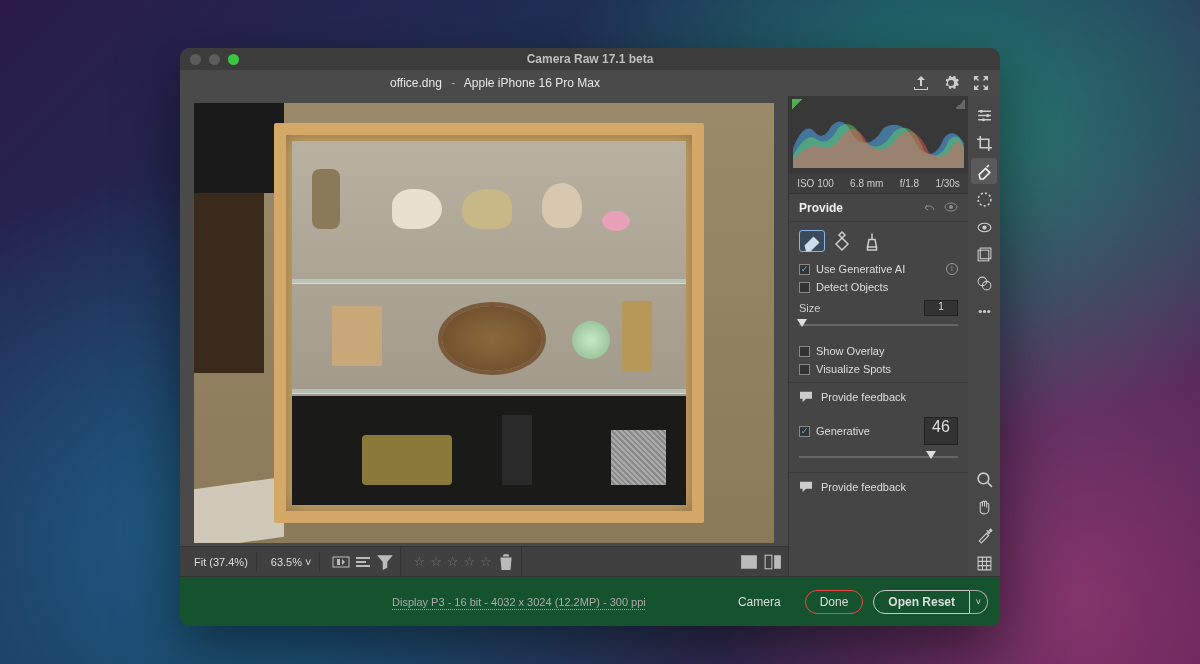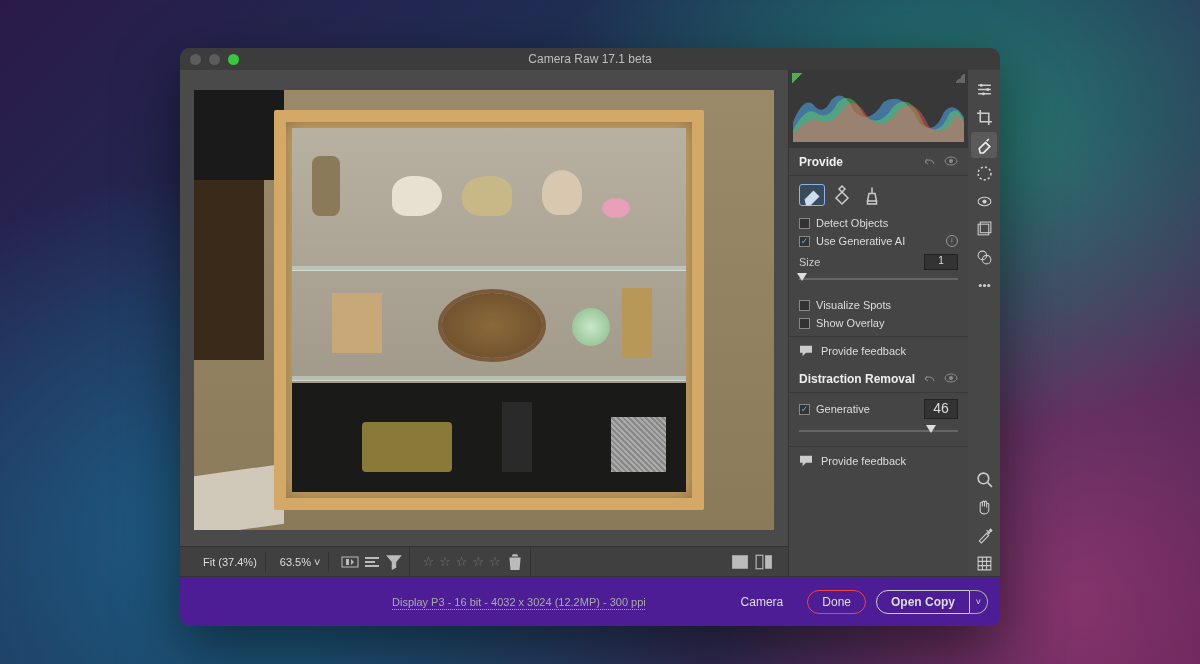--- a/index.html
+++ b/index.html
@@ -35,21 +35,21 @@
 .titlebar {
   height: 22px;
   background: #3c3c3c;
   display: flex; align-items: center;
   position: relative;
 }
 .traffic { position: absolute; left: 10px; display: flex; gap: 8px; }
 .tl { width: 11px; height: 11px; border-radius: 50%; }
 .tl.red { background: #5c5c5c; } .tl.yellow { background: #5c5c5c; }
 .tl.green { background: #37c840; }
-.titlebar-title { flex: 1; text-align: center; color: #bfbfbf; font-size: 12px; font-weight: 400;}
+.titlebar-title { flex: 1; text-align: center; color: #bfbfbf; font-size: 12px; font-weight: 700;}
 
 .infobar {
   height: 26px; background: #4a4a4a;
   display: flex; align-items: center; padding: 0 10px;
   position: relative;
 }
 .fileinfo { margin-left: 200px; color: #e8e8e8; font-size: 12px; }
 .fileinfo .sep { color: #aaa; margin: 0 6px; }
 .infobar-right { position: absolute; right: 10px; display: flex; gap: 12px; align-items: center; }
 .icon-btn { width: 18px; height: 18px; display: flex; align-items: center; justify-content: center; cursor: pointer; fill: #ccc; }
@@ -78,21 +78,21 @@
 .item6 { position:absolute; left:150px; top:165px; width:100px; height:65px; background:radial-gradient(#8a6a3a,#6a4a2a); border-radius:50%; box-shadow:0 0 0 4px #7a5a3a;}
 .item7 { position:absolute; left:40px; top:165px; width:50px; height:60px; background:#c8a878;}
 .item8 { position:absolute; left:280px; top:180px; width:38px; height:38px; background:radial-gradient(#c8e8c8,#8ab88a); border-radius:50%;}
 .item9 { position:absolute; left:330px; top:160px; width:30px; height:70px; background:#b89858;}
 .cab-dark { position:absolute; left:0; right:0; bottom:0; height:30%; background:#1a1a18;}
 .item10 { position:absolute; left:70px; bottom:20px; width:90px; height:50px; background:#8a7a3a; border-radius:4px;}
 .item11 { position:absolute; left:210px; bottom:20px; width:30px; height:70px; background:#2a2a2a;}
 .item12 { position:absolute; right:20px; bottom:20px; width:55px; height:55px; background:repeating-linear-gradient(45deg,#aaa,#aaa 2px,#888 2px,#888 4px);}
 
 .canvas-toolbar {
-  height: 30px; background:#404040; display:flex; align-items:center; padding:0 15px; gap:6px;
+  height: 30px; background:#404040; display:flex; align-items:center; padding:0 6px; gap:6px;
   border-top:1px solid #333;
 }
 .ct-pill { padding:4px 8px; color:#ddd; font-size:11px; border-right:1px solid #333;}
 .ct-group { display:flex; gap:4px; align-items:center; padding:0 6px; border-right:1px solid #333; height:100%;}
 .ct-icon { width:18px; height:18px; fill:#bbb; cursor:pointer;}
 .star { color:#777; font-size:13px; cursor:pointer; letter-spacing:1px;}
 .ct-spacer { flex:1; }
 
 .panel {
   width: 180px; background:#454545; display:flex; flex-direction:column; border-left:1px solid #333;
@@ -124,21 +124,21 @@
 
 .toolstrip {
   width: 32px; background:#474747; display:flex; flex-direction:column; align-items:center; padding-top:6px; gap:2px;
 }
 .ts-btn { width:26px; height:26px; display:flex; align-items:center; justify-content:center; border-radius:3px; cursor:pointer; fill:#ccc;}
 .ts-btn.active { background:#5a5a5a;}
 .ts-btn svg { width:17px; height:17px; }
 .ts-spacer { flex:1; }
 
 .footer {
-  height: 50px; background:#4c1d95; border-top:1px solid #333;
+  height: 50px; background:#14532d; border-top:1px solid #333;
   display:flex; flex-direction:column;
 }
 .footline1 { height:50px; display:flex; align-items:center; padding:0 12px; gap:10px;}
 .footinfo { color:#aaa; font-size:11px; text-decoration: underline dotted; text-underline-offset:3px; margin-left: 200px;}
 .foot-spacer { flex:1; }
 .btn { height:24px; padding:0 14px; border-radius:12px; border:1px solid #888; background:transparent; color:#ddd; font-size:12px; cursor:pointer; display:flex; align-items:center;}
 .btn.plain { border:none; }
 .btn.pill { border:1px solid #ef4444;}
 .btn-split { display:flex; align-items:center;}
 .btn-split .chev { width:18px; height:24px; border:1px solid #aaa; border-left:none; border-radius:0 12px 12px 0; display:flex; align-items:center; justify-content:center; font-size:9px; cursor:pointer;}
@@ -153,20 +153,44 @@
 
   <div class="titlebar">
     <div class="traffic">
       <div class="tl red"></div>
       <div class="tl yellow"></div>
       <div class="tl green"></div>
     </div>
     <div class="titlebar-title">Camera Raw 17.1 beta</div>
   </div>
 
+  <div class="infobar">
+    <div class="fileinfo">
+      <span>office.dng</span>
+      <span class="sep">-</span>
+      <span>Apple iPhone 16 Pro Max</span>
+    </div>
+    <div class="infobar-right">
+      <div class="icon-btn">
+        <svg viewBox="0 0 16 16">
+            <path d="M2 12v2h12v-2h1v3H1v-3zM8 1l4 4h-3v6H7V5H4z"></path>
+          </svg>
+      </div>
+      <div class="icon-btn">
+        <svg viewBox="0 0 16 16">
+            <path d="M8 5a3 3 0 100 6 3 3 0 000-6zm6.4 3l1.4.9-.8 2-1.6-.3a5 5 0 01-.9 1l.3 1.6-2 .8-.9-1.4a5 5 0 01-1.3 0L7.7 14l-2-.8.3-1.6a5 5 0 01-.9-1l-1.6.3-.8-2L4.1 8a5 5 0 010-1.3L2.7 5.8l.8-2 1.6.3a5 5 0 01.9-1L5.7 1.5l2-.8.9 1.4a5 5 0 011.3 0l.9-1.4 2 .8-.3 1.6a5 5 0 01.9 1l1.6-.3.8 2-1.4.9a5 5 0 010 1.3z"></path>
+          </svg>
+      </div>
+      <div class="icon-btn">
+        <svg viewBox="0 0 16 16">
+            <path d="M1 1h5L4 3l2 2-1 1-2-2-2 2zM15 1v5l-2-2-2 2-1-1 2-2-2-2zM1 15v-5l2 2 2-2 1 1-2 2 2 2zM15 15h-5l2-2-2-2 1-1 2 2 2-2z"></path>
+          </svg>
+      </div>
+    </div>
+  </div>
 
   <div class="main">
 
     <div class="canvas-col">
       <div class="canvas-wrap">
         <div class="canvas">
           <div class="photo-bg"></div>
           <div class="black-top"></div>
           <div class="board"></div>
           <div class="table"></div>
@@ -230,20 +254,26 @@
     <div class="panel">
       <div class="histo-wrap">
         <div class="clip-ind left"></div>
         <div class="clip-ind right"></div>
         <svg class="histo" viewBox="0 0 170 60" preserveAspectRatio="none">
           <path d="M0 60 L0 40 Q10 15 20 22 Q30 35 38 18 Q50 5 60 28 Q75 45 90 20 Q110 8 125 40 Q140 55 150 30 Q160 18 170 35 L170 60 Z" fill="rgba(80,180,255,0.5)"></path>
           <path d="M0 60 L0 48 Q12 25 22 30 Q35 40 45 20 Q58 8 70 32 Q85 48 100 24 Q118 10 130 42 Q145 56 155 32 Q165 22 170 40 L170 60 Z" fill="rgba(100,220,100,0.45)"></path>
           <path d="M0 60 L0 52 Q15 35 25 38 Q38 45 50 26 Q62 12 75 36 Q90 50 105 28 Q122 14 135 44 Q150 56 160 36 Q168 28 170 44 L170 60 Z" fill="rgba(240,90,90,0.45)"></path>
         </svg>
       </div>
+      <div class="meta-row">
+        <span>ISO 100</span>
+        <span>6.8 mm</span>
+        <span>f/1.8</span>
+        <span>1/30s</span>
+      </div>
 
       <div class="section-head">
         <span>Provide</span>
         <div class="sh-icons">
           <svg width="14" height="12">
               <path d="M3 6a5 5 0 019 2M3 6l2-3M3 6l3 2" fill="none" stroke="#aaa"></path>
             </svg>
           <svg width="14" height="10">
               <ellipse cx="7" cy="5" rx="6" ry="4" fill="none" stroke="#aaa"></ellipse>
               <circle cx="7" cy="5" r="2" fill="#aaa"></circle>
@@ -261,68 +291,56 @@
               <path d="M4 10l4-4 4 4-4 4zM6 4l2-2 2 2-2 2z" fill="none" stroke="#ccc"></path>
             </svg>
           </div>
         <div class="tool-btn">
             <svg viewBox="0 0 16 16">
               <path d="M8 3v4M5 12h6v2H5zM6 7h4l1 5H5z" fill="none" stroke="#ccc"></path>
             </svg>
           </div>
       </div>
       <div class="check-row">
-        <div class="checkbox"></div>
-        <span>Detect Objects</span>
-      </div>
-      <div class="check-row">
         <div class="checkbox checked"></div>
         <span>Use Generative AI</span>
         <div class="info-icon">i</div>
       </div>
+      <div class="check-row">
+        <div class="checkbox"></div>
+        <span>Detect Objects</span>
+      </div>
       <div class="field-row">
         <span class="label">Size</span>
         <div class="val">1</div>
       </div>
       <div class="slider">
         <div class="slider-track"></div>
         <div class="slider-thumb" style="left:-2px;"></div>
       </div>
       <div style="height:6px"></div>
       <div class="check-row">
         <div class="checkbox"></div>
-        <span>Visualize Spots</span>
+        <span>Show Overlay</span>
       </div>
       <div class="check-row">
         <div class="checkbox"></div>
-        <span>Show Overlay</span>
+        <span>Visualize Spots</span>
       </div>
       <div class="feedback-row">
         <svg viewBox="0 0 16 14">
             <path d="M1 1h14v8H8l-4 4V9H1z"></path>
           </svg>
         <span>Provide feedback</span>
       </div>
 
-      <div class="section-head">
-        <span>Distraction Removal</span>
-        <div class="sh-icons">
-          <svg width="14" height="12">
-              <path d="M3 6a5 5 0 019 2M3 6l2-3M3 6l3 2" fill="none" stroke="#aaa"></path>
-            </svg>
-          <svg width="14" height="10">
-              <ellipse cx="7" cy="5" rx="6" ry="4" fill="none" stroke="#aaa"></ellipse>
-              <circle cx="7" cy="5" r="2" fill="#aaa"></circle>
-            </svg>
-        </div>
-      </div>
       <div class="check-row" style="padding-top:6px;">
         <div class="checkbox checked"></div>
         <span>Generative</span>
-        <div class="val" style="margin-left:auto;width:34px;height:20px;background:#333;border:1px solid #222;text-align:center;font-size:14px;">46</div>
+        <div class="val" style="margin-left:auto;width:34px;height:28px;background:#333;border:1px solid #222;text-align:center;font-size:16px;">46</div>
       </div>
       <div class="slider">
         <div class="slider-track"></div>
         <div class="slider-thumb" style="left:80%;"></div>
       </div>
       <div class="feedback-row">
         <svg viewBox="0 0 16 14">
             <path d="M1 1h14v8H8l-4 4V9H1z"></path>
           </svg>
         <span>Provide feedback</span>
@@ -404,19 +422,19 @@
     </div>
   </div>
 
   <div class="footer">
     <div class="footline1">
       <span class="footinfo">Display P3 - 16 bit - 4032 x 3024 (12.2MP) - 300 ppi</span>
       <div class="foot-spacer"></div>
       <div class="btn plain">Camera</div>
       <div class="btn pill">Done</div>
       <div class="btn-split">
-        <div class="btn main-b">Open Copy</div>
+        <div class="btn main-b">Open Reset</div>
         <div class="chev">˅</div>
       </div>
     </div>
   </div>
 
 </div>
 
 </body></html>

